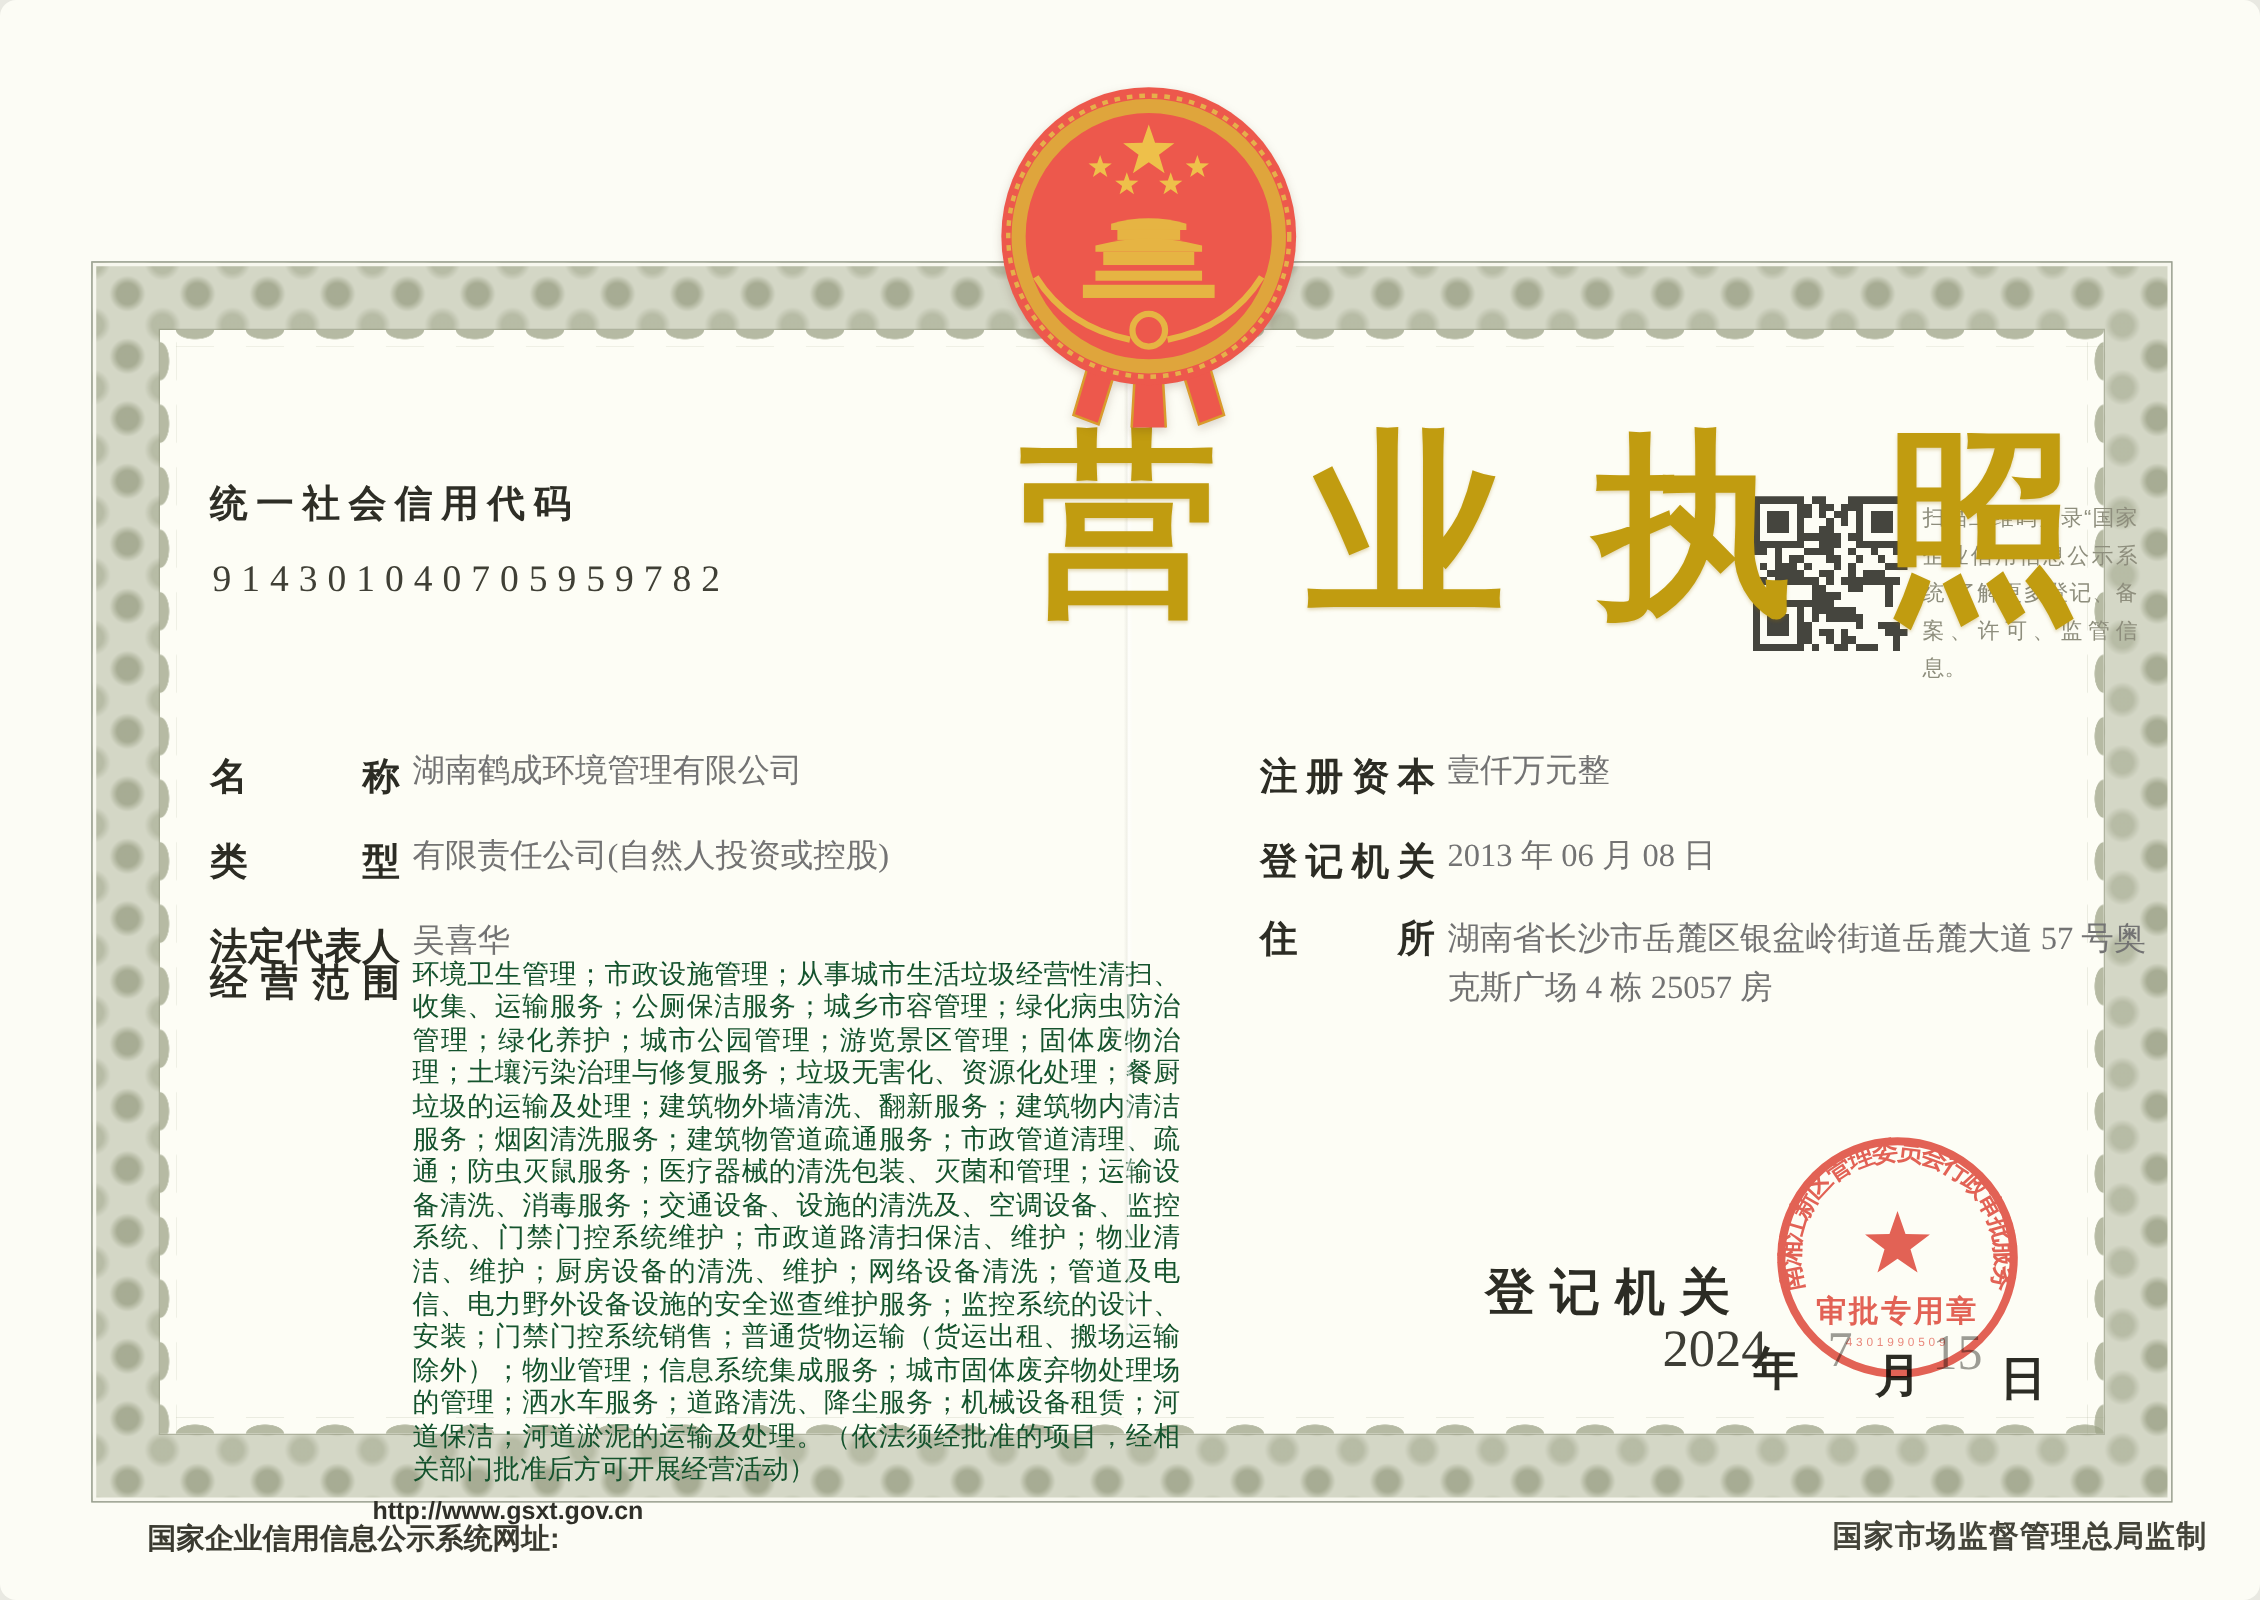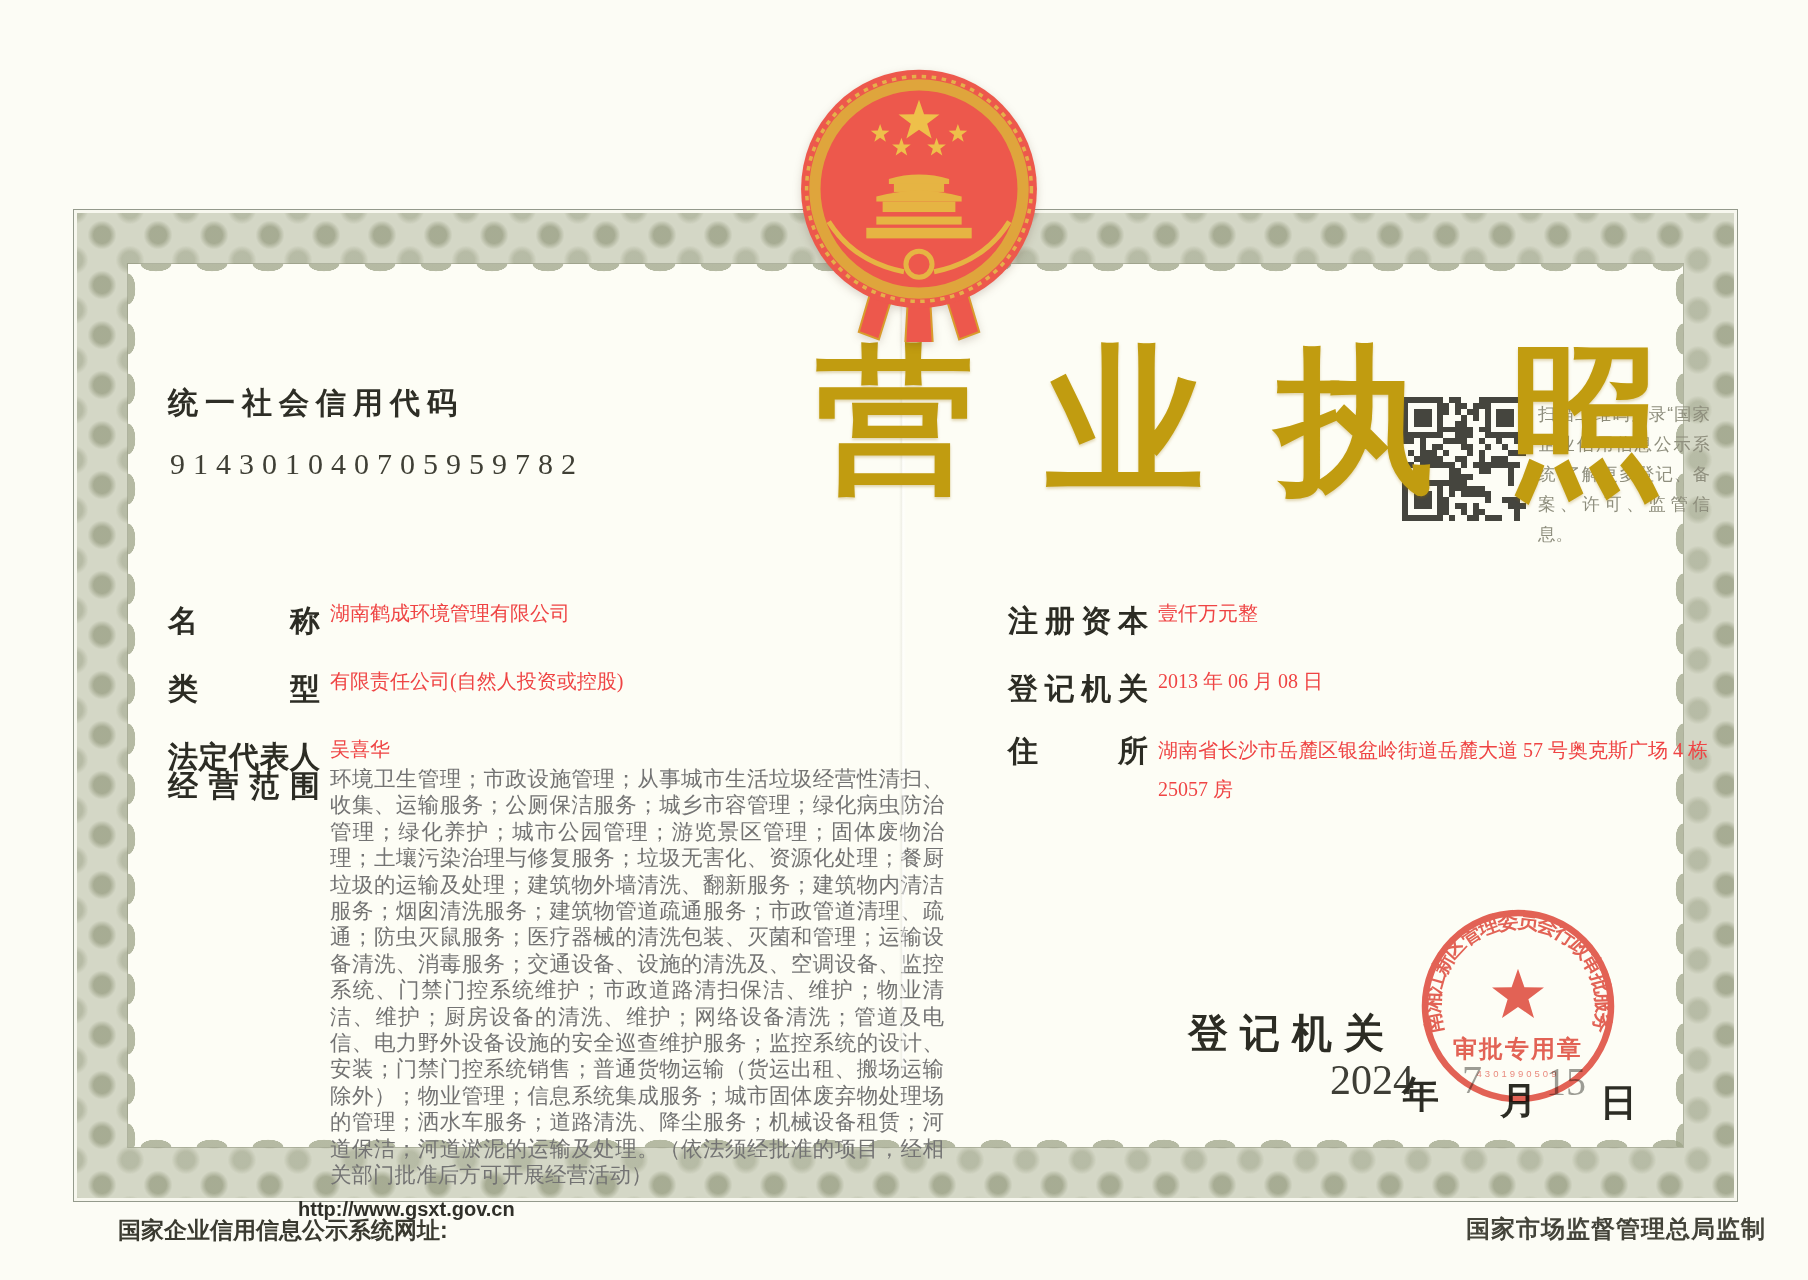--- a/index.html
+++ b/index.html
@@ -1,17 +1,17 @@
 <!DOCTYPE html>
 <html lang="zh"><head>
 <meta charset="utf-8">
 <style>
   html,body{margin:0;padding:0;background:#e9e9e2;}
   .stage{position:relative;width:1808px;height:1280px;background:#fcfcf5;overflow:hidden;
-         font-family:"Liberation Sans","DejaVu Sans",sans-serif;color:#35352d;}
+         font-family:"Liberation Sans","DejaVu Sans",sans-serif;color:#35352d;border-radius:13px;}
   .abs{position:absolute;}
 
   
   .cert{position:absolute;left:73px;top:209px;width:1663px;height:991px;
         border:1px solid #949a8c;box-shadow:inset 0 0 0 3px #f7f7ee;
         background:
           radial-gradient(circle 22px at 50% 50%, rgba(148,154,126,.70) 0 38%, rgba(148,154,126,0) 66%) 0 0/56px 50px,
           radial-gradient(circle 22px at 50% 50%, rgba(148,154,126,.45) 0 38%, rgba(148,154,126,0) 66%) 28px 25px/56px 50px,
           #d4d7c6;}
   .cert-inner{position:absolute;left:54px;top:54px;right:54px;bottom:54px;background:#fdfdf5;
@@ -38,22 +38,22 @@
   .credit-code{left:170px;top:447px;font-family:"Liberation Serif","DejaVu Serif",serif;
                font-size:30px;letter-spacing:8px;color:#3f3f35;}
   .qr{left:1402px;top:397px;width:124px;height:124px;}
   .qr-caption{left:1538px;top:399px;width:172px;font-size:17.5px;line-height:1.72;color:#8e8e7d;text-align:justify;}
 
   
   .row{position:absolute;display:flex;align-items:flex-start;}
   .lab{font-weight:700;font-size:30px;color:#2c2c24;text-align:justify;text-align-last:justify;}
   .lab-l{width:152px;}
   .lab-r{width:140px;}
-  .val{margin-left:10px;font-family:"Liberation Serif","DejaVu Serif",serif;font-size:20px;color:#ef4444;line-height:1.25;}
-  .val-scope{width:614px;font-size:21.5px;line-height:26.4px;text-align:justify;color:#737373;}
+  .val{margin-left:10px;font-family:"Liberation Serif","DejaVu Serif",serif;font-size:26px;color:#737373;line-height:1.25;}
+  .val-scope{width:614px;font-size:21.5px;line-height:26.4px;text-align:justify;color:#14532d;}
   .val-addr{width:565px;line-height:39px;}
 
   .reg-label{left:1188px;top:1006px;width:196px;font-size:40px;font-weight:700;color:#2c2c24;
              text-align:justify;text-align-last:justify;}
   .d-serif{font-family:"Liberation Serif","DejaVu Serif",serif;color:#3e3e36;text-align:right;}
   .d-year{left:1330px;top:1056px;font-size:42px;}
   .d-nian{left:1402px;top:1070px;font-size:37px;font-weight:700;color:#2c2c24;}
   .d-month{left:1462px;top:1056px;font-size:40px;opacity:.5;}
   .d-yue{left:1500px;top:1076px;font-size:37px;font-weight:700;color:#2c2c24;}
   .d-day{left:1546px;top:1058px;font-size:40px;opacity:.5;}

